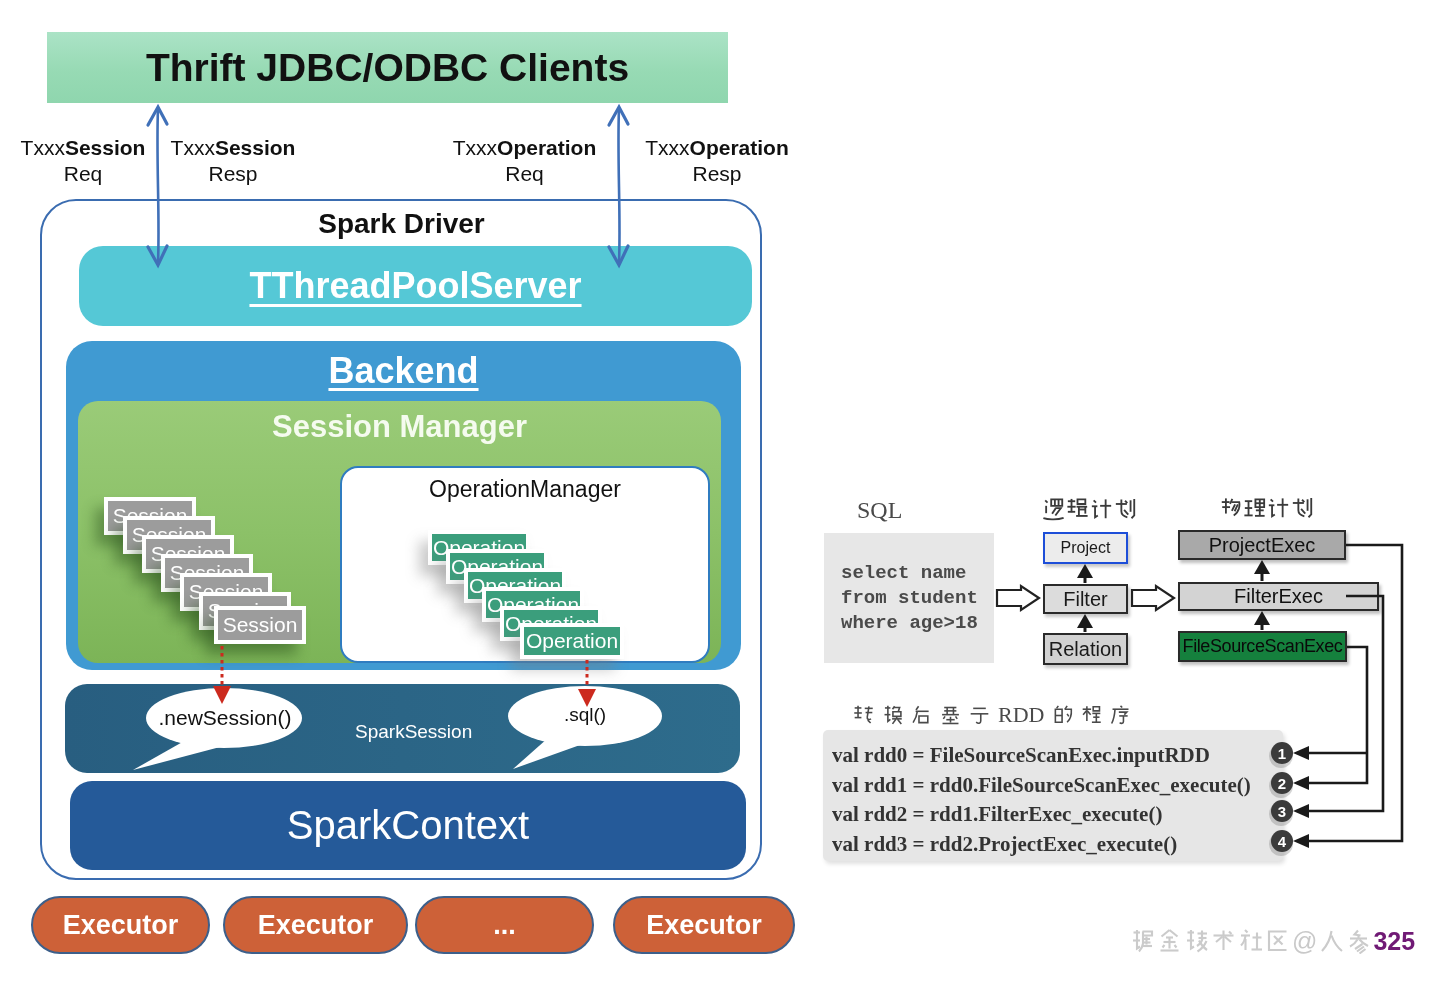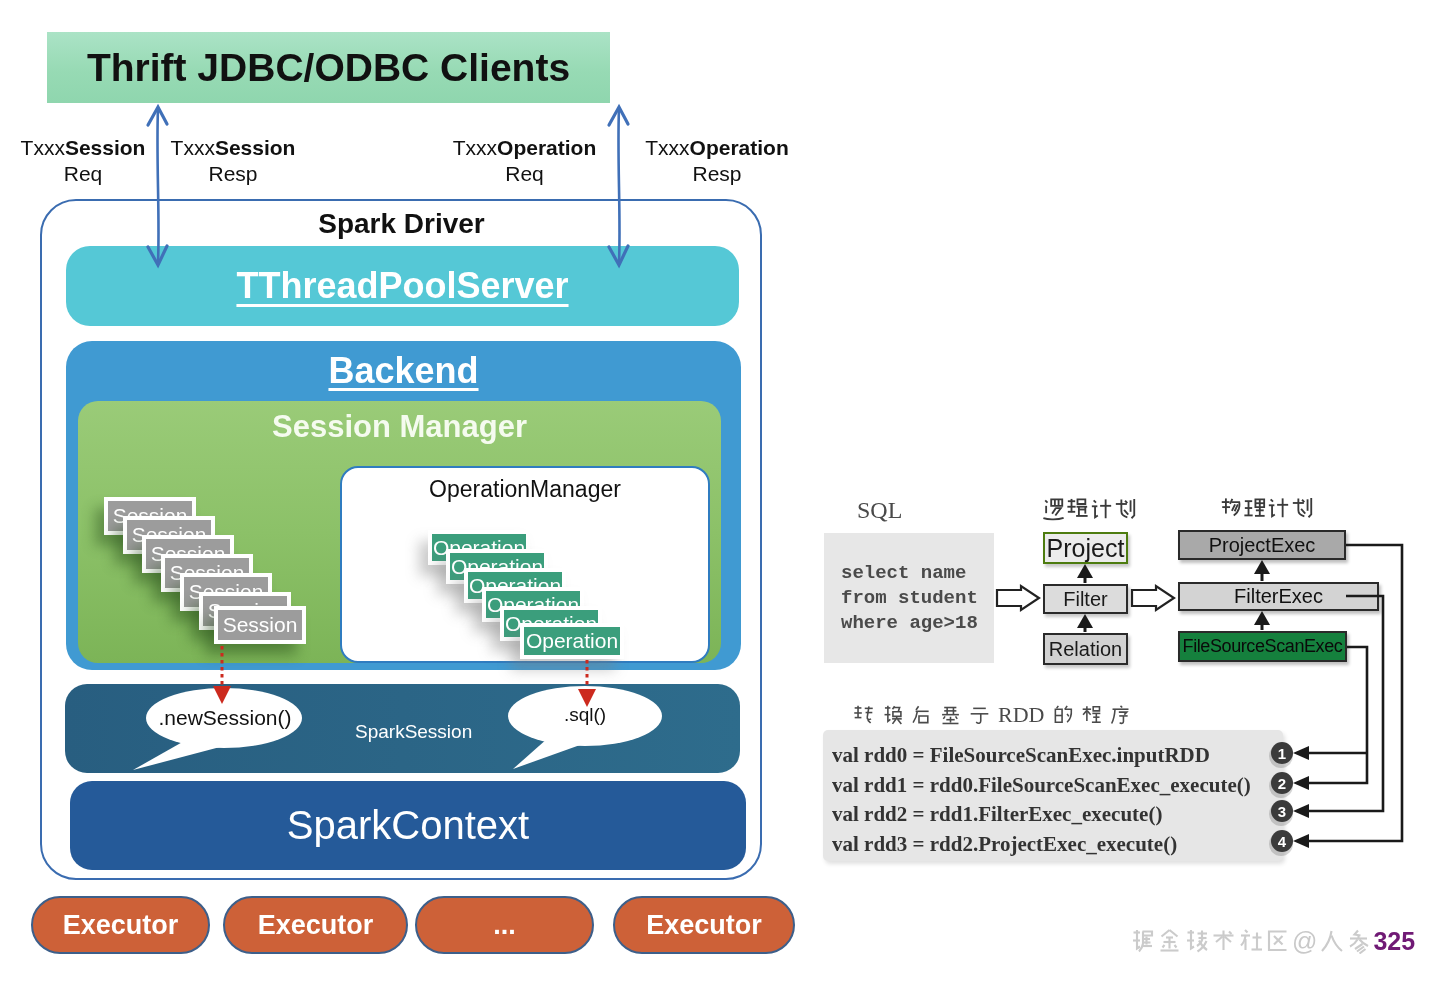--- a/index.html
+++ b/index.html
@@ -6,35 +6,35 @@
   body{width:1436px;height:982px;background:#ffffff;overflow:hidden;
        font-family:"Liberation Sans",sans-serif;}
   #stage{position:relative;width:1436px;height:982px;background:#ffffff;}
   .abs{position:absolute;box-sizing:border-box;}
   .ctr{display:flex;align-items:center;justify-content:center;text-align:center;}
 </style>
 </head>
 <body>
 <div id="stage">
 
-  <div class="abs ctr" style="left:47px;top:32px;width:563px;height:71px;
+  <div class="abs ctr" style="left:47px;top:32px;width:681px;height:71px;
        background:linear-gradient(180deg,#abe3c6 0%,#97dab4 55%,#8fd6ae 100%);
        font-size:39px;font-weight:bold;color:#111;">Thrift JDBC/ODBC Clients</div>
 
   <div class="abs" style="left:8px;top:135px;width:150px;text-align:center;font-size:21px;color:#111;line-height:26px;">Txxx<b>Session</b><br>Req</div>
   <div class="abs" style="left:158px;top:135px;width:150px;text-align:center;font-size:21px;color:#111;line-height:26px;">Txxx<b>Session</b><br>Resp</div>
   <div class="abs" style="left:447px;top:135px;width:155px;text-align:center;font-size:21px;color:#111;line-height:26px;">Txxx<b>Operation</b><br>Req</div>
   <div class="abs" style="left:638px;top:135px;width:158px;text-align:center;font-size:21px;color:#111;line-height:26px;">Txxx<b>Operation</b><br>Resp</div>
 
   <div class="abs" style="left:40px;top:199px;width:722px;height:681px;
        border:2px solid #3a6cb0;border-radius:36px;background:#fff;"></div>
   <div class="abs" style="left:40px;top:208px;width:723px;text-align:center;
        font-size:28px;font-weight:bold;color:#111;">Spark Driver</div>
 
-  <div class="abs ctr" style="left:66px;top:246px;width:673px;height:80px;
+  <div class="abs ctr" style="left:79px;top:246px;width:673px;height:80px;
        background:#55c8d6;border-radius:24px;">
     <span style="font-size:36px;font-weight:bold;color:#fff;text-decoration:underline;text-underline-offset:6px;text-decoration-thickness:3px;">TThreadPoolServer</span>
   </div>
 
   <div class="abs" style="left:66px;top:341px;width:675px;height:329px;
        background:#409ad2;border-radius:26px;"></div>
   <div class="abs" style="left:66px;top:350px;width:675px;text-align:center;">
     <span style="font-size:36px;font-weight:bold;color:#fff;text-decoration:underline;text-underline-offset:5px;text-decoration-thickness:3px;">Backend</span>
   </div>
 
@@ -75,21 +75,21 @@
   <div class="abs ctr" style="left:223px;top:896px;width:185px;height:58px;background:#cd6138;border:2px solid #3d5f8a;border-radius:29px;font-size:27px;font-weight:bold;color:#fff;">Executor</div>
   <div class="abs ctr" style="left:415px;top:896px;width:179px;height:58px;background:#cd6138;border:2px solid #3d5f8a;border-radius:29px;font-size:27px;font-weight:bold;color:#fff;">...</div>
   <div class="abs ctr" style="left:613px;top:896px;width:182px;height:58px;background:#cd6138;border:2px solid #3d5f8a;border-radius:29px;font-size:27px;font-weight:bold;color:#fff;">Executor</div>
 
   <div class="abs" style="left:824px;top:533px;width:170px;height:130px;background:#e7e7e7;"></div>
   <div class="abs" style="left:841px;top:561px;font-family:'Liberation Mono',monospace;
        font-weight:bold;font-size:19px;line-height:25px;color:#4a4a4a;white-space:pre;">select name
 from student
 where age&gt;18</div>
 
-  <div class="abs ctr" style="left:1043px;top:532px;width:85px;height:32px;background:#ececec;border:2px solid #4d7c0f;box-shadow:2px 3px 3px rgba(0,0,0,.22);font-size:25px;color:#1a1a1a;">Project</div>
+  <div class="abs ctr" style="left:1043px;top:532px;width:85px;height:32px;background:#ececec;border:2px solid #1d4ed8;box-shadow:2px 3px 3px rgba(0,0,0,.22);font-size:16px;color:#1a1a1a;">Project</div>
   <div class="abs ctr" style="left:1043px;top:584px;width:85px;height:30px;background:#dcdcdc;border:2px solid #2a2a2a;box-shadow:2px 3px 3px rgba(0,0,0,.22);font-size:20px;color:#1a1a1a;">Filter</div>
   <div class="abs ctr" style="left:1043px;top:633px;width:85px;height:32px;background:#d2d2d2;border:2px solid #2a2a2a;box-shadow:2px 3px 3px rgba(0,0,0,.22);font-size:20px;color:#1a1a1a;">Relation</div>
 
   <div class="abs ctr" style="left:1178px;top:530px;width:168px;height:30px;background:#a9a9a9;border:2px solid #2a2a2a;box-shadow:2px 3px 3px rgba(0,0,0,.25);font-size:20px;color:#111;">ProjectExec</div>
   <div class="abs ctr" style="left:1178px;top:582px;width:201px;height:29px;background:#d3d3d3;border:2px solid #2a2a2a;box-shadow:2px 3px 3px rgba(0,0,0,.25);font-size:20px;color:#111;">FilterExec</div>
   <div class="abs ctr" style="left:1178px;top:631px;width:169px;height:31px;background:#15803d;border:2px solid #2a2a2a;box-shadow:2px 3px 3px rgba(0,0,0,.25);font-size:18px;letter-spacing:-0.4px;color:#0a0a0a;">FileSourceScanExec</div>
 
   <div class="abs" style="left:823px;top:730px;width:460px;height:131px;background:#e6e6e6;border-radius:5px;box-shadow:2px 3px 4px rgba(0,0,0,0.12);"></div>
   <div class="abs" style="left:832px;top:741px;font-family:'Liberation Serif',serif;font-weight:bold;
        font-size:21px;line-height:29.5px;color:#333;white-space:pre;">val rdd0 = FileSourceScanExec.inputRDD

